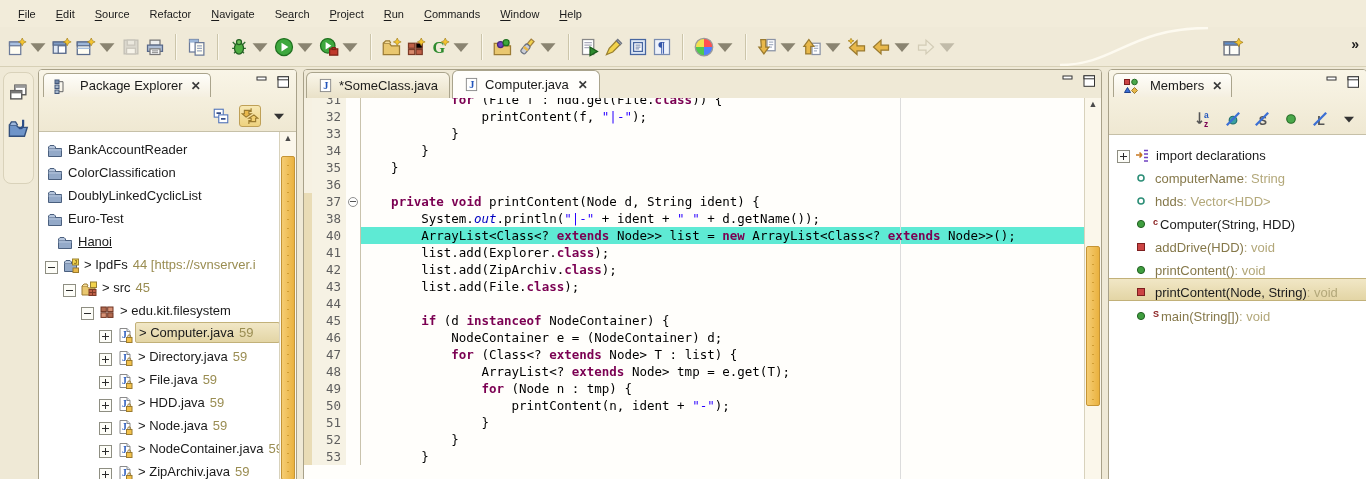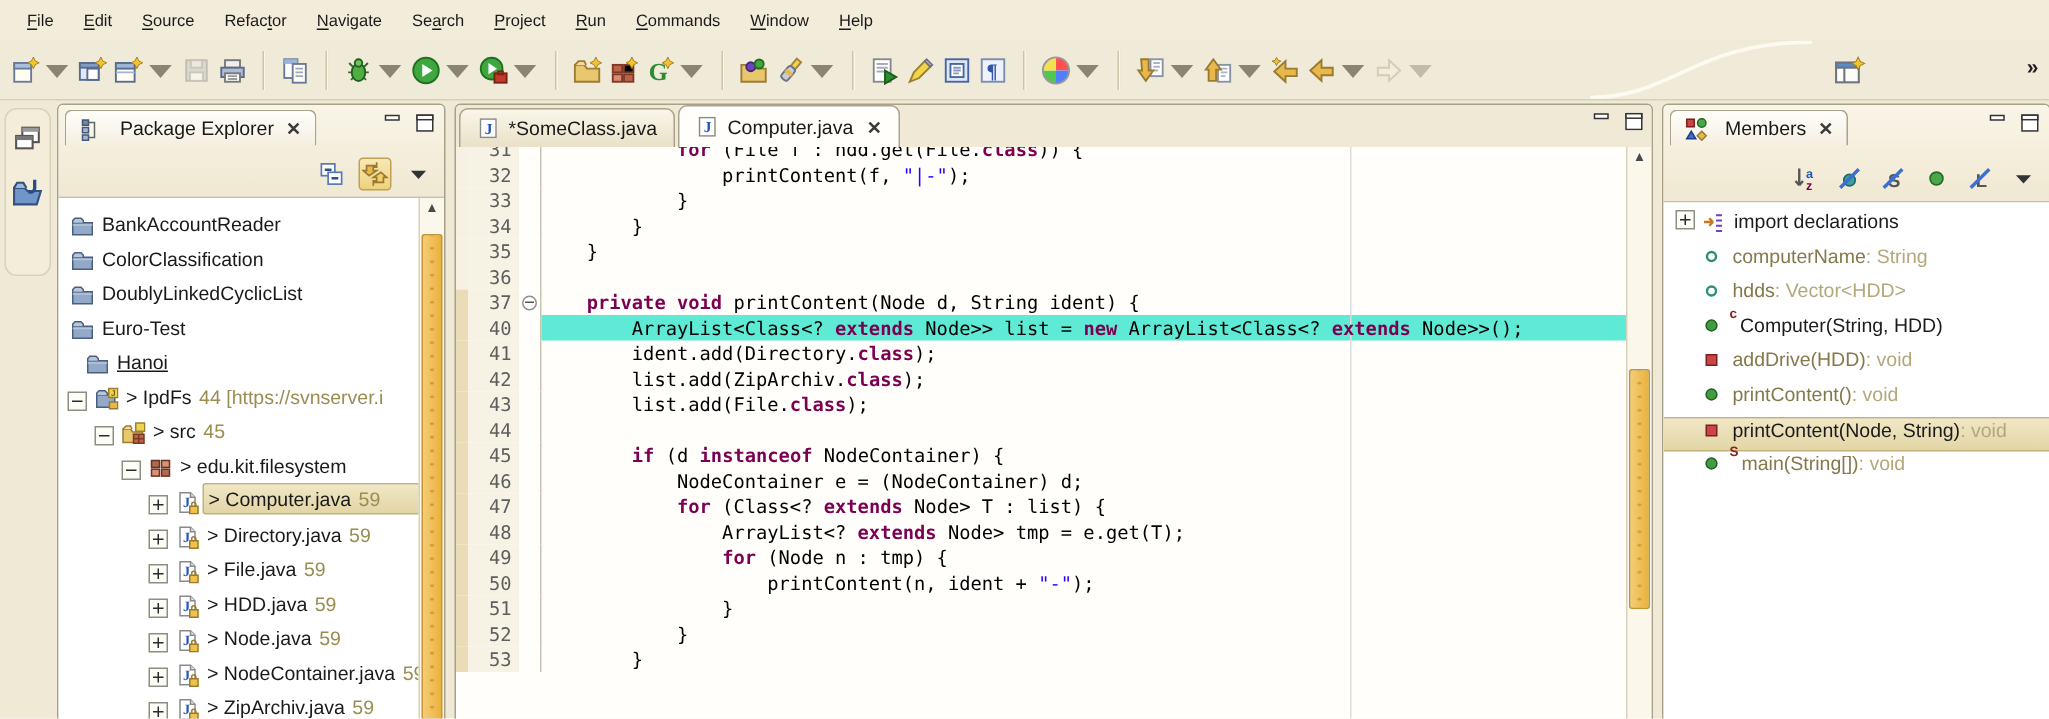--- a/index.html
+++ b/index.html
@@ -96,21 +96,21 @@
   .foldm:before{content:"";position:absolute;left:1px;right:1px;top:3px;height:1px;background:#555;}
   .cl-code{flex:1;white-space:pre;position:relative;color:#000;}
   .cl.current .cl-code{background:#5eead4;}
   .cl-code span{position:relative;z-index:2;}
   .cl-code .k{color:#7b0052;font-weight:bold;}
   .cl-code .s{color:#2a00ff;}
   .cl-code .f{color:#0000c0;font-style:italic;}
   .cursor{position:absolute;left:0;top:1px;width:2px;height:15px;background:#000;z-index:3;}
 
   .membody{position:absolute;left:0;right:0;top:0;bottom:0;background:#fff;overflow:hidden;padding-top:5px;}
-  .mrow{height:23px;display:flex;align-items:flex-start;font-size:13px;white-space:nowrap;padding-left:8px;}
+  .mrow{height:23px;display:flex;align-items:flex-end;font-size:13px;white-space:nowrap;padding-left:8px;}
   .mrow.selected{background:linear-gradient(#f1e7c6,#e3d5a5);border-top:1px solid #c2b179;border-bottom:1px solid #c2b179;height:21px;}
   .micon{width:16px;height:16px;flex:none;margin-right:6px;}
   .micon svg{width:16px;height:16px;display:block;}
   .mexp{margin-right:4px;}
 </style>
 </head>
 <body>
 
 <div class="menubar" id="menubar">
     <span class="menu-item"><u>F</u>ile</span>
@@ -830,31 +830,37 @@
           <span class="cl-code"></span>
         </div>
         <div class="cl range">
           <span class="cl-annot"></span>
           <span class="cl-num">37</span>
           <span class="cl-fold">
             <span class="foldm"></span>
           </span>
           <span class="cl-code"><span class="d">    </span><span class="k">private</span><span class="d"> </span><span class="k">void</span><span class="d"> printContent(Node d, String ident) {</span></span>
         </div>
+        <div class="cl range">
+          <span class="cl-annot"></span>
+          <span class="cl-num">38</span>
+          <span class="cl-fold"></span>
+          <span class="cl-code"><span class="d">        System.</span><span class="f">out</span><span class="d">.println(</span><span class="s">"|-"</span><span class="d"> + ident + </span><span class="s">" "</span><span class="d"> + d.getName());</span></span>
+        </div>
         <div class="cl current range">
           <span class="cl-annot"></span>
           <span class="cl-num">40</span>
           <span class="cl-fold"></span>
           <span class="cl-code"><span class="d">        ArrayList&lt;Class&lt;? </span><span class="k">extends</span><span class="d"> Node&gt;&gt; list = </span><span class="k">new</span><span class="d"> ArrayList&lt;Class&lt;? </span><span class="k">extends</span><span class="d"> Node&gt;&gt;();</span><span class="cursor"></span></span>
         </div>
         <div class="cl range">
           <span class="cl-annot"></span>
           <span class="cl-num">41</span>
           <span class="cl-fold"></span>
-          <span class="cl-code"><span class="d">        ident.add(Directory.</span><span class="k">class</span><span class="d">);</span></span>
+          <span class="cl-code"><span class="d">        list.add(Explorer.</span><span class="k">class</span><span class="d">);</span></span>
         </div>
         <div class="cl range">
           <span class="cl-annot"></span>
           <span class="cl-num">42</span>
           <span class="cl-fold"></span>
           <span class="cl-code"><span class="d">        list.add(ZipArchiv.</span><span class="k">class</span><span class="d">);</span></span>
         </div>
         <div class="cl range">
           <span class="cl-annot"></span>
           <span class="cl-num">43</span>

